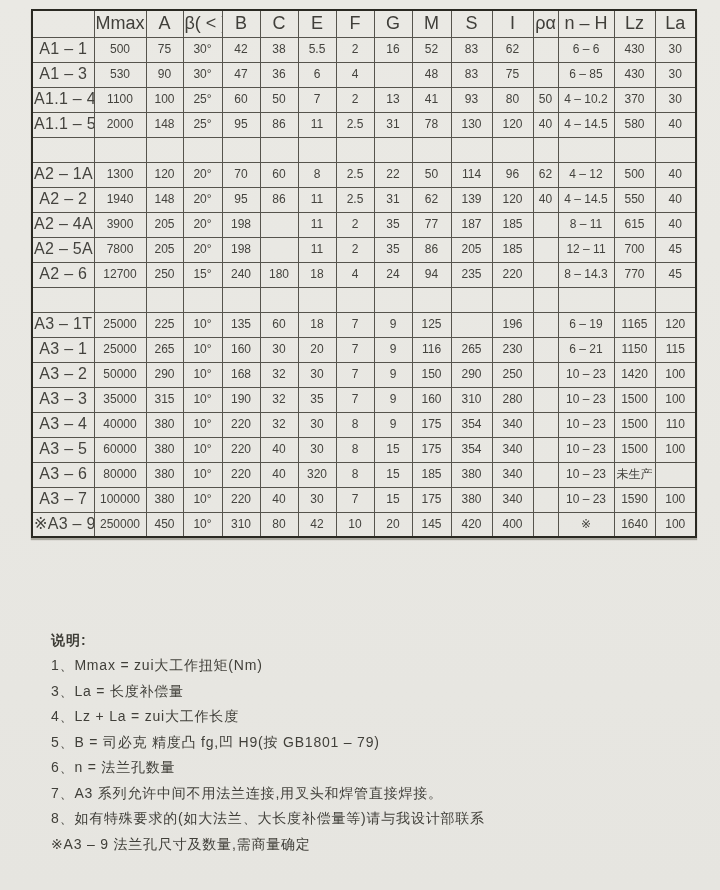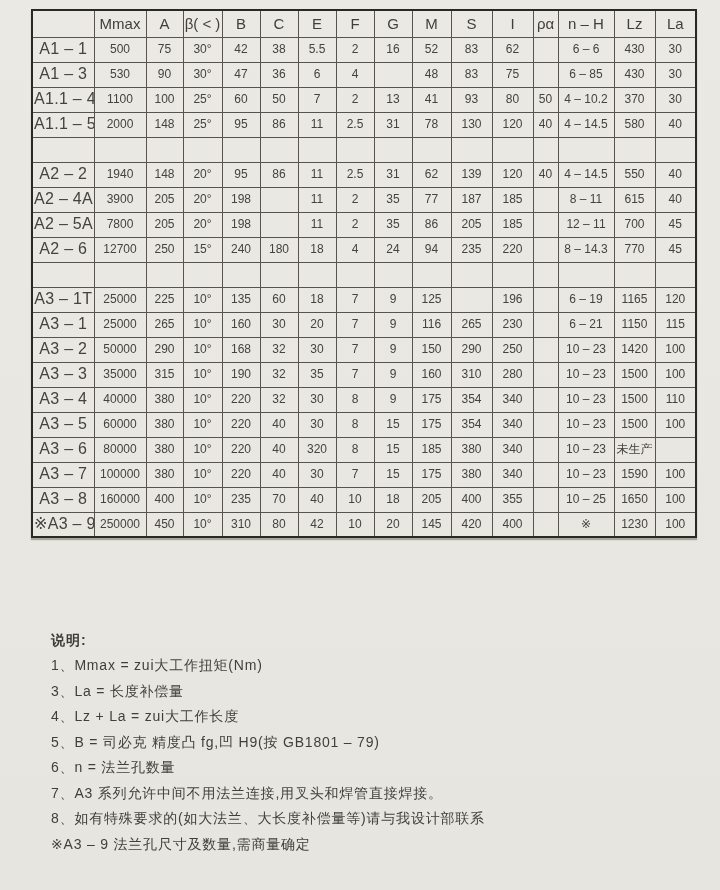--- a/index.html
+++ b/index.html
@@ -33,21 +33,21 @@
     font-weight: normal;
     color: #44433e;
     padding: 0 1px;
     height: 25px;
     line-height: 1.05;
     white-space: nowrap;
     overflow: hidden;
   }
   table.spec thead th {
     height: 27px;
-    font-size: 15px;
+    font-size: 18px;
     color: #403f3a;
   }
   table.spec td:first-child { font-size: 16px; letter-spacing: 0.3px; }
   .notes {
     position: absolute;
     left: 31px;
     top: 627px;
     width: 660px;
     color: #403f39;
     font-size: 14px;
@@ -195,20 +195,38 @@
           <td></td>
           <td></td>
           <td></td>
           <td></td>
           <td></td>
           <td></td>
           <td></td>
           <td></td>
         </tr>
         <tr>
+          <td>A2 – 1A</td>
+          <td>1300</td>
+          <td>120</td>
+          <td>20°</td>
+          <td>70</td>
+          <td>60</td>
+          <td>8</td>
+          <td>2.5</td>
+          <td>22</td>
+          <td>50</td>
+          <td>114</td>
+          <td>96</td>
+          <td>62</td>
+          <td>4 – 12</td>
+          <td>500</td>
+          <td>40</td>
+        </tr>
+        <tr>
           <td>A2 – 2</td>
           <td>1940</td>
           <td>148</td>
           <td>20°</td>
           <td>95</td>
           <td>86</td>
           <td>11</td>
           <td>2.5</td>
           <td>31</td>
           <td>62</td>
@@ -429,53 +447,35 @@
           <td>15</td>
           <td>175</td>
           <td>380</td>
           <td>340</td>
           <td></td>
           <td>10 – 23</td>
           <td>1590</td>
           <td>100</td>
         </tr>
         <tr>
-          <td>A3 – 8</td>
-          <td>160000</td>
-          <td>400</td>
-          <td>10°</td>
-          <td>235</td>
-          <td>70</td>
-          <td>40</td>
-          <td>10</td>
-          <td>18</td>
-          <td>205</td>
-          <td>400</td>
-          <td>355</td>
-          <td></td>
-          <td>10 – 25</td>
-          <td>1650</td>
-          <td>100</td>
-        </tr>
-        <tr>
           <td>※A3 – 9</td>
           <td>250000</td>
           <td>450</td>
           <td>10°</td>
           <td>310</td>
           <td>80</td>
           <td>42</td>
           <td>10</td>
           <td>20</td>
           <td>145</td>
           <td>420</td>
           <td>400</td>
           <td></td>
           <td>※</td>
-          <td>1230</td>
+          <td>1640</td>
           <td>100</td>
         </tr>
       </tbody>
   </table>
 
   <div class="notes">
     <div class="notes-title">说明:</div>
     <div>
         <div class="note-line">1、Mmax = zui大工作扭矩(Nm)</div>
         <div class="note-line">3、La = 长度补偿量</div>

